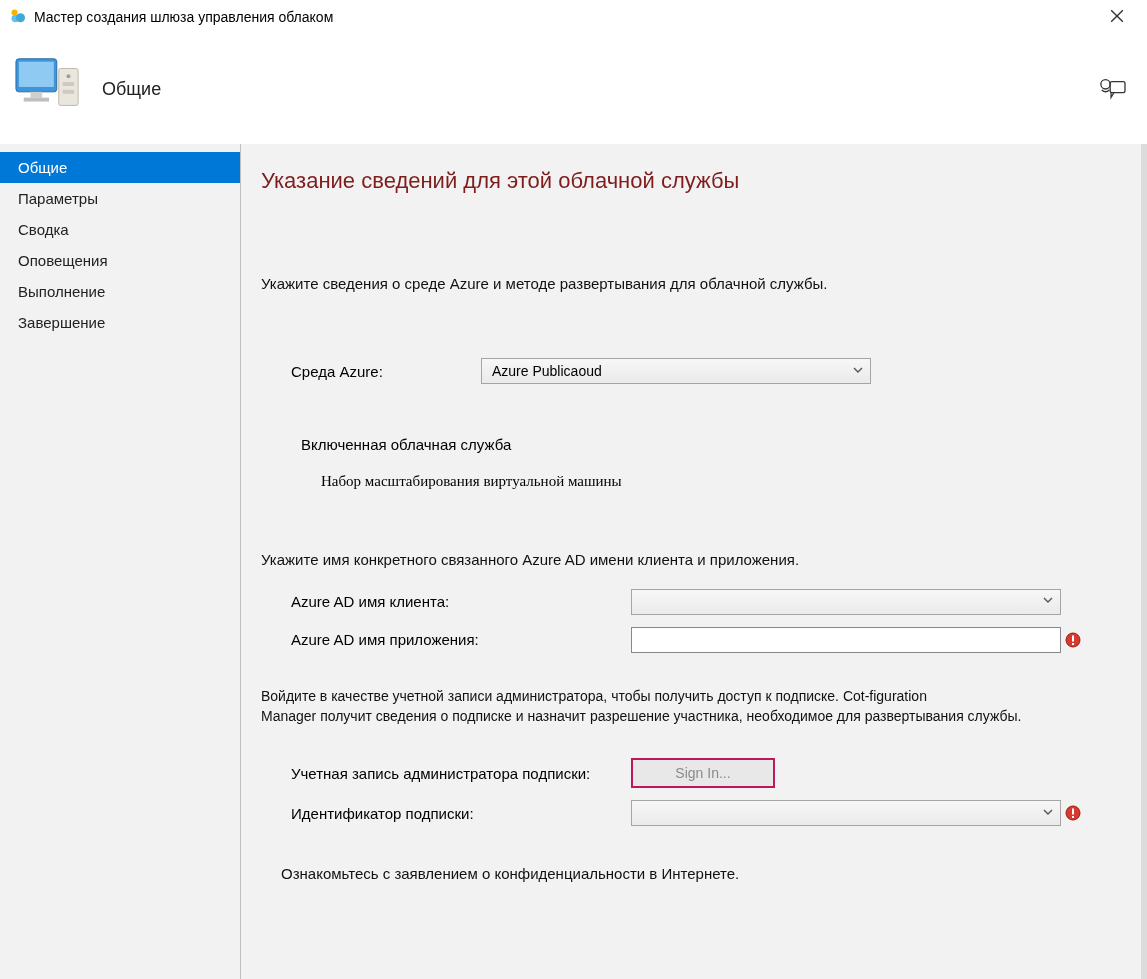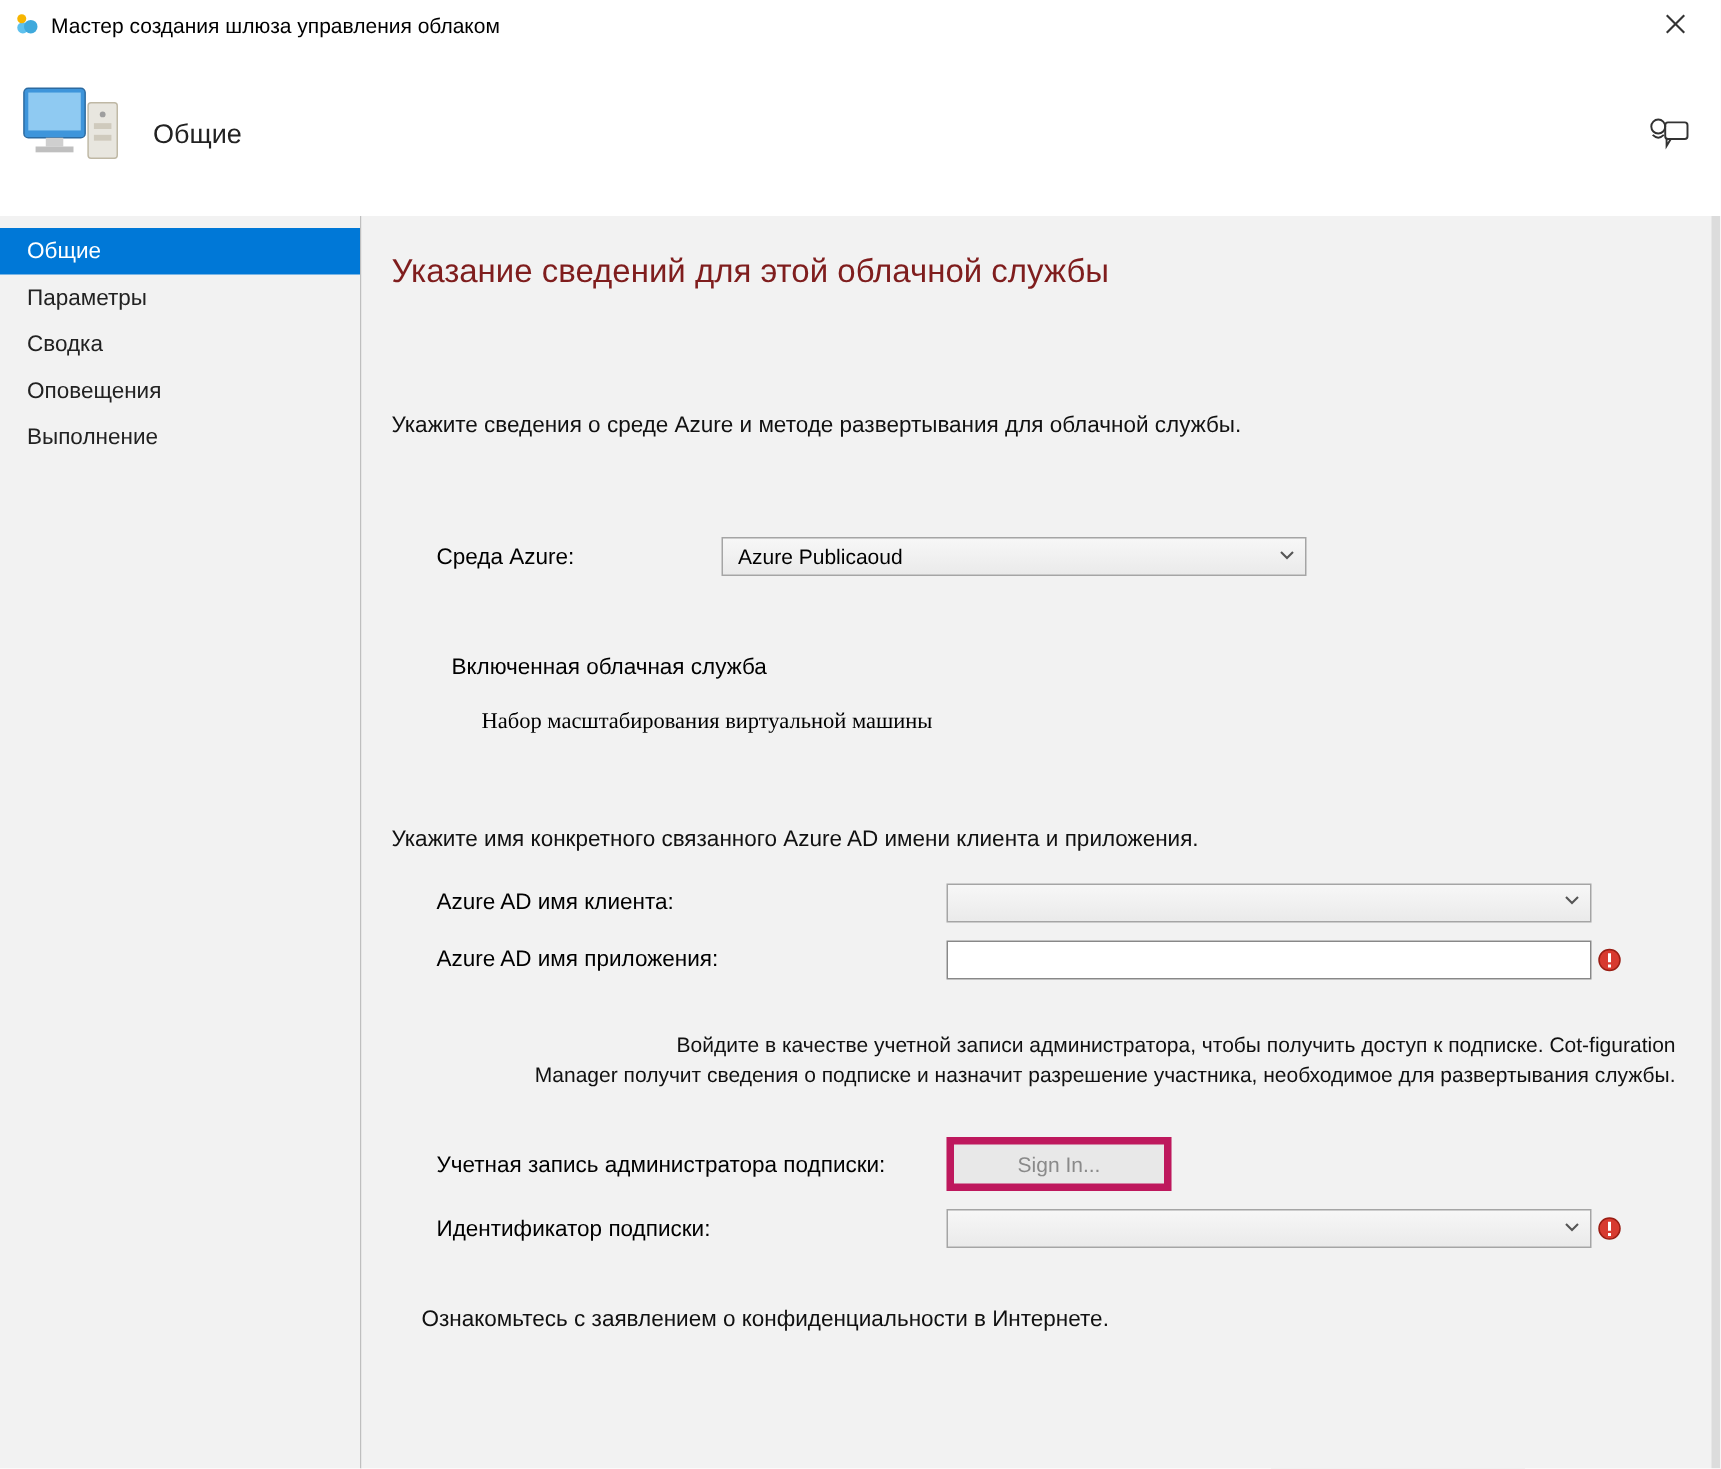--- a/index.html
+++ b/index.html
@@ -95,21 +95,21 @@
     margin: 0 0 50px 0;
     color: #7f1d1d;
   }
   .para {
     font-size: 15px;
     margin-bottom: 50px;
     color: #111;
     line-height: 1.35;
   }
   .para.tight { margin-bottom: 18px; }
-  .para.small { font-size: 14px; margin-bottom: 18px; text-align: right; }
+  .para.small { font-size: 14px; margin-bottom: 18px; }
 
   .row {
     display: flex;
     align-items: center;
     margin-bottom: 12px;
   }
   .row .lbl {
     width: 340px;
     padding-left: 30px;
     font-size: 15px;
@@ -137,21 +137,21 @@
   .textbox {
     border: 1px solid #888;
     background: #fff;
     height: 26px;
     width: 430px;
     box-sizing: border-box;
     padding: 0 6px;
   }
 
   .button {
-    border: 5px solid #be185d;
+    border: 2px solid #be185d;
     background: #e8e8e8;
     color: #8a8a8a;
     height: 26px;
     width: 140px;
     display: inline-flex;
     align-items: center;
     justify-content: center;
     font-size: 14px;
     cursor: default;
   }
@@ -220,20 +220,21 @@
 </div>
 
 <div class="body">
 
   <div class="sidebar">
     <div class="nav-item active"><span>Общие</span></div>
     <div class="nav-item"><span>Параметры</span></div>
     <div class="nav-item"><span>Сводка</span></div>
     <div class="nav-item"><span>Оповещения</span></div>
     <div class="nav-item"><span>Выполнение</span></div>
+    <div class="nav-item"><span>Завершение</span></div>
   </div>
 
   <div class="content">
     <div class="scrollbar-right"></div>
 
     <h1>Указание сведений для этой облачной службы</h1>
 
     <div style="height:30px;"></div>
 
     <div class="para">Укажите сведения о среде Azure и методе развертывания для облачной службы.</div>

